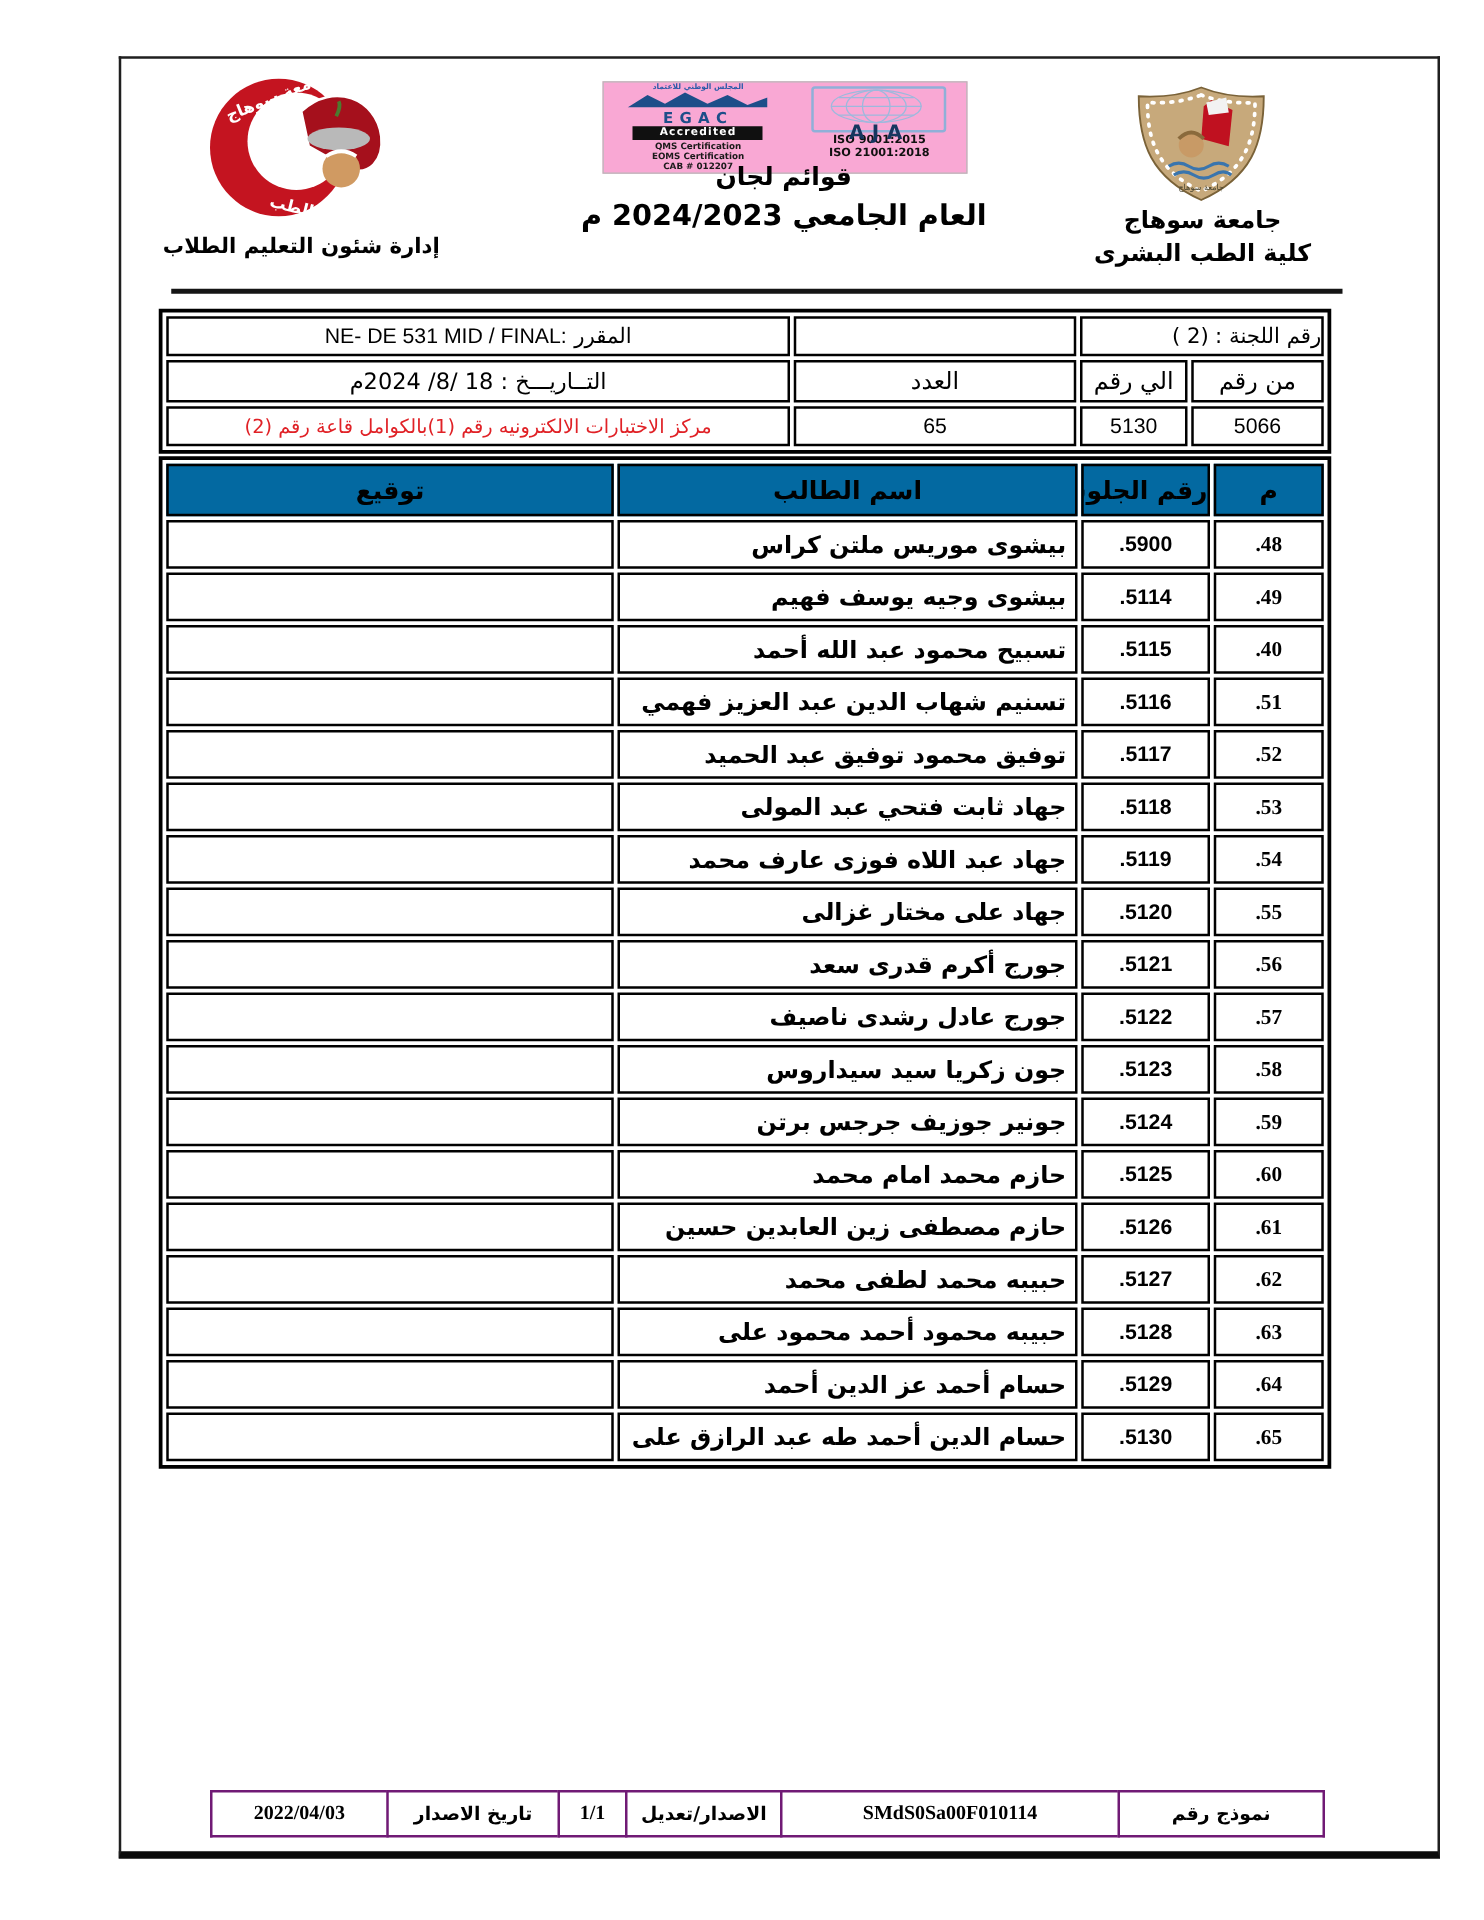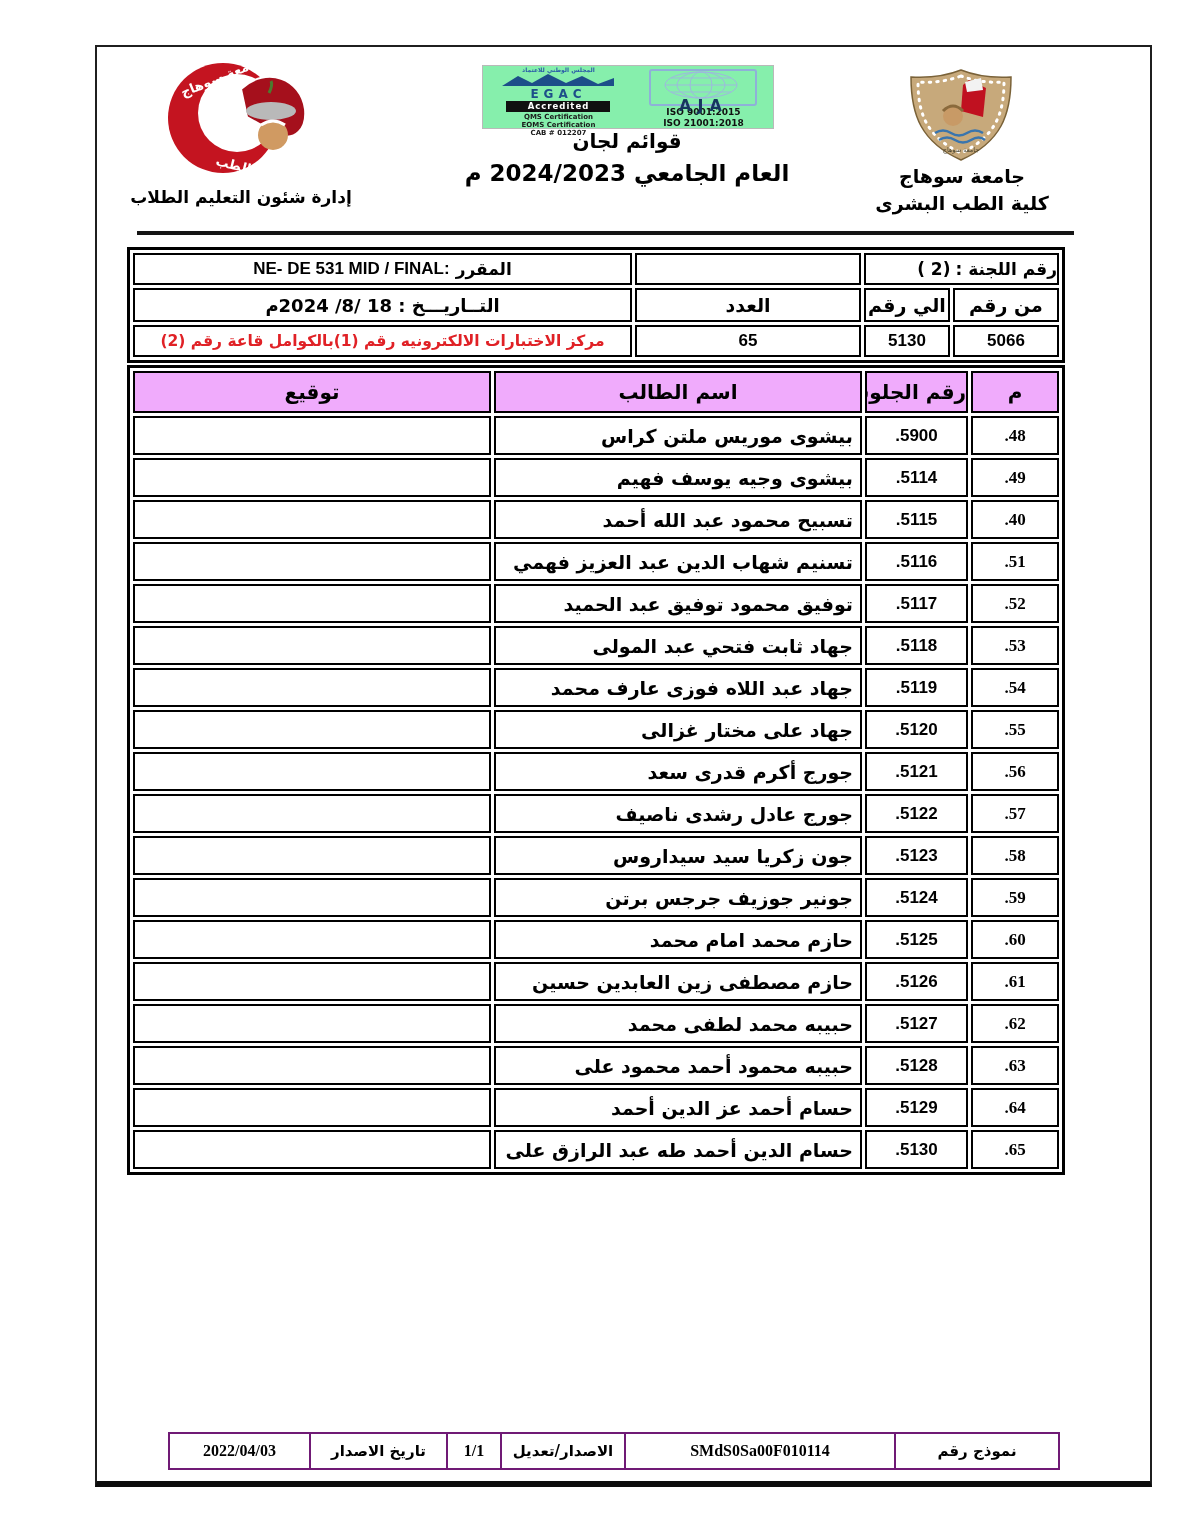--- a/index.html
+++ b/index.html
@@ -6,22 +6,22 @@
   body{width:1187px;height:1536px;position:relative;overflow:hidden;
        font-family:"DejaVu Sans",sans-serif;color:#000;}
   .page-frame{position:absolute;left:95px;top:45px;width:1057px;height:1442px;
        box-sizing:border-box;border:2px solid #1f1f1f;border-bottom:6px solid #0c0c0c;background:#fff;}
 
   
   .left-logo{position:absolute;left:52px;top:12px;width:184px;height:118px;}
   .left-dept{position:absolute;left:18px;top:140px;width:252px;text-align:center;
        font-weight:bold;font-size:17px;direction:rtl;}
 
-  .logos-box{position:absolute;left:385px;top:18px;width:292px;height:64px;
-       border:1px solid #b9b9b9;display:flex;background:#86efac;box-sizing:border-box;}
+  .logos-box{position:absolute;left:385px;top:18px;width:292px;height:74px;
+       border:1px solid #b9b9b9;display:flex;background:#f9a8d4;box-sizing:border-box;}
   .egac{width:152px;text-align:center;line-height:1;}
   .egac-ar{font-size:6px;color:#2a5ca8;font-weight:bold;margin-top:1px;}
   .egac-name{font-size:12px;font-weight:bold;color:#1d4e89;letter-spacing:5px;margin-top:-1px;}
   .egac-accredited{background:#101010;color:#fff;font-size:8.5px;font-weight:bold;
        width:104px;margin:1px auto 1px auto;padding:1px 0;letter-spacing:1px;}
   .egac-line{font-size:7px;font-weight:bold;line-height:8px;color:#1a1a1a;}
   .aja{width:140px;text-align:center;}
   .aja-box{border:2px solid #8fb0d8;border-radius:3px;width:104px;height:33px;
        margin:3px auto 1px auto;position:relative;}
   .aja-name{position:absolute;left:0;right:0;top:7px;font-size:16px;font-weight:bold;
@@ -42,35 +42,35 @@
 
   .hr1{position:absolute;left:40px;top:184px;width:937px;height:4px;background:#151515;}
 
   
   table{border-collapse:separate;border-spacing:3px;background:#fff;table-layout:fixed;}
   .bordered{border:3px solid #000;}
   .bordered td,.bordered th{border:2px solid #000;padding:0;vertical-align:middle;
        overflow:hidden;white-space:nowrap;}
 
   .info-table{position:absolute;left:30px;top:200px;width:938px;direction:rtl;}
-  .info-table td{font-weight:bold;}
+  .info-table td{font-weight:normal;}
   .r1 td{height:28px;}
   .r2 td{height:30px;font-size:19px;text-align:center;}
   .r3 td{height:28px;font-size:17px;text-align:center;font-family:"Liberation Sans","DejaVu Sans",sans-serif;}
   .committee-cell{display:flex;align-items:center;justify-content:flex-end;gap:5px;
        font-size:17px;height:28px;padding-left:2px;direction:ltr;}
   .course-cell{display:flex;align-items:center;justify-content:center;gap:6px;
        font-size:17px;height:28px;direction:ltr;}
   .course-code{font-family:"Liberation Sans","DejaVu Sans",sans-serif;direction:ltr;}
   .date-cell{font-size:18px !important;}
   .red-note{color:#e02126 !important;font-size:15.5px !important;
        font-family:"DejaVu Sans",sans-serif !important;}
 
   .students-table{position:absolute;left:30px;top:318px;width:938px;direction:rtl;}
-  .students-table th{height:38px;background:#f0abfc;font-size:20px;font-weight:bold;text-align:center;}
+  .students-table th{height:38px;background:#0369a1;font-size:20px;font-weight:bold;text-align:center;}
   .students-table td{height:35px;}
   .c-serial{width:88px;text-align:center;font-weight:bold;font-size:17px;
        font-family:"Liberation Serif","DejaVu Serif",serif;}
   .c-seat{width:103px;text-align:center;font-weight:bold;font-size:17px;
        font-family:"Liberation Sans","DejaVu Sans",sans-serif;}
   .c-name{width:368px;text-align:right;padding-right:7px !important;font-weight:bold;font-size:19px;}
   .c-sign{width:358px;}
 
   .footer-table{position:absolute;left:71px;top:1385px;width:890px;direction:rtl;
        border-collapse:collapse;}

